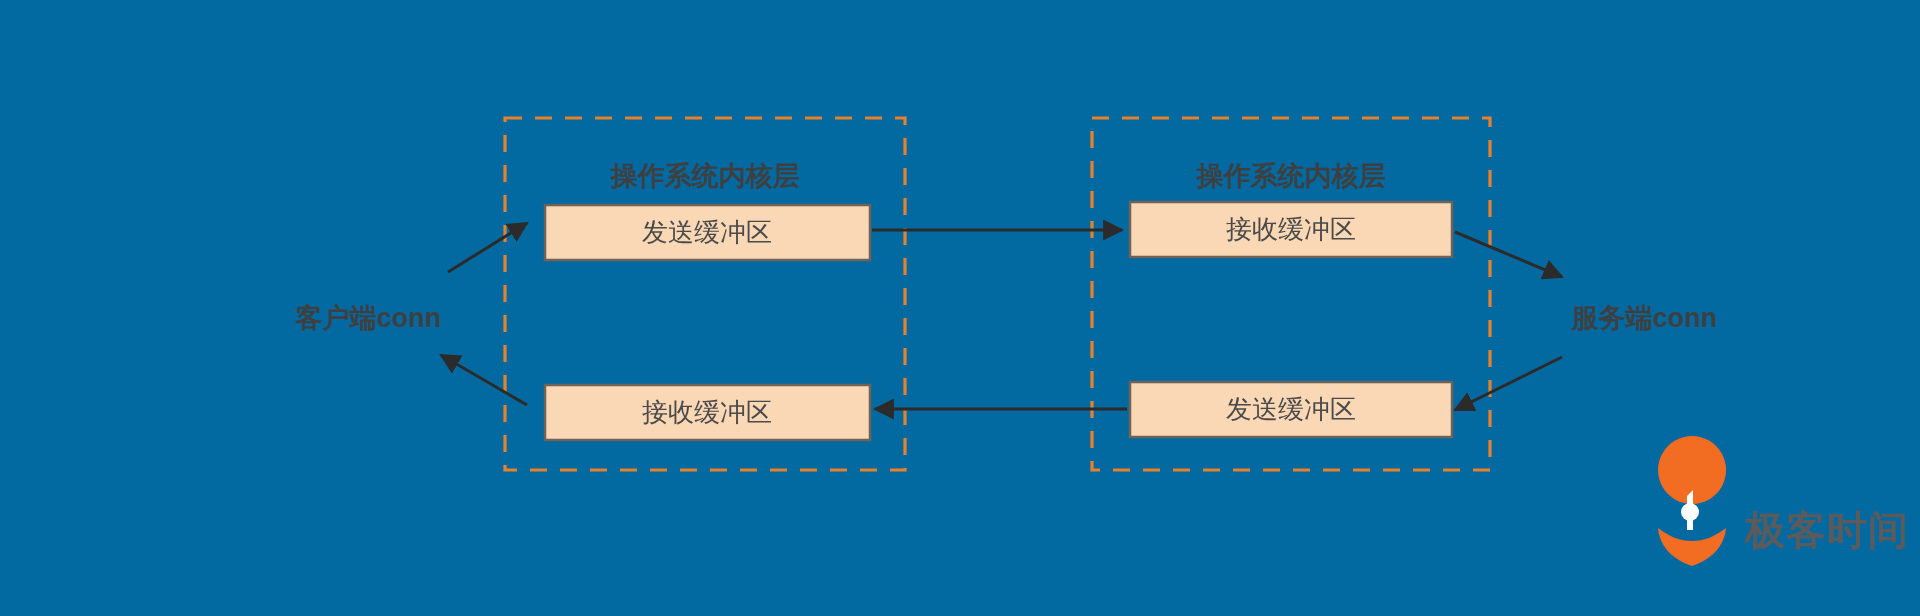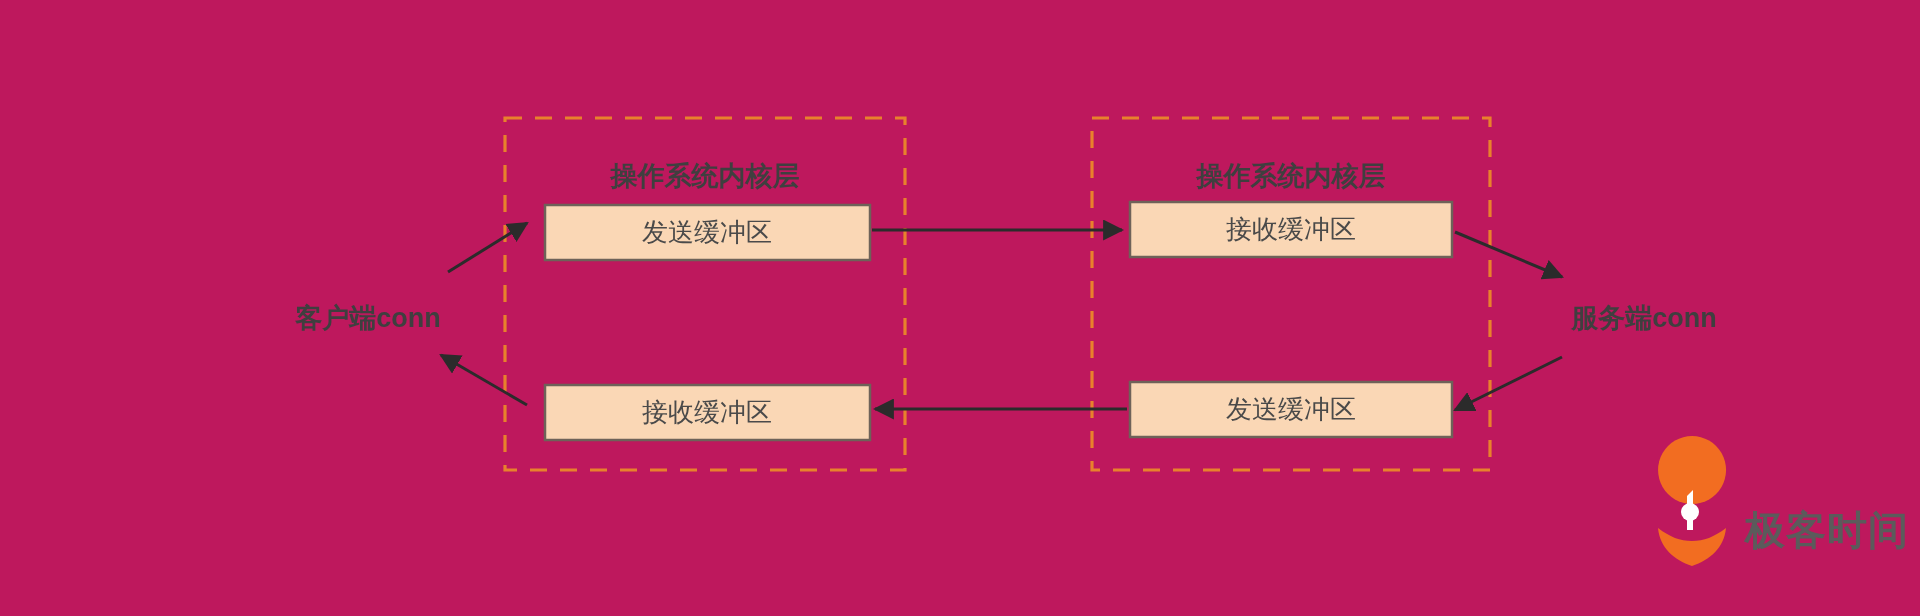--- a/index.html
+++ b/index.html
@@ -10,21 +10,21 @@
   body {
     width: 1920px;
     height: 616px;
     font-family: "Liberation Sans", "DejaVu Sans", sans-serif;
     overflow: hidden;
   }
   #stage {
     position: relative;
     width: 1920px;
     height: 616px;
-    background: #be185d;
+    background: #0369a1;
   }
   #diagram {
     position: absolute;
     left: 0;
     top: 0;
     width: 1920px;
     height: 616px;
   }
   .kernel-title {
     font-size: 27px;

